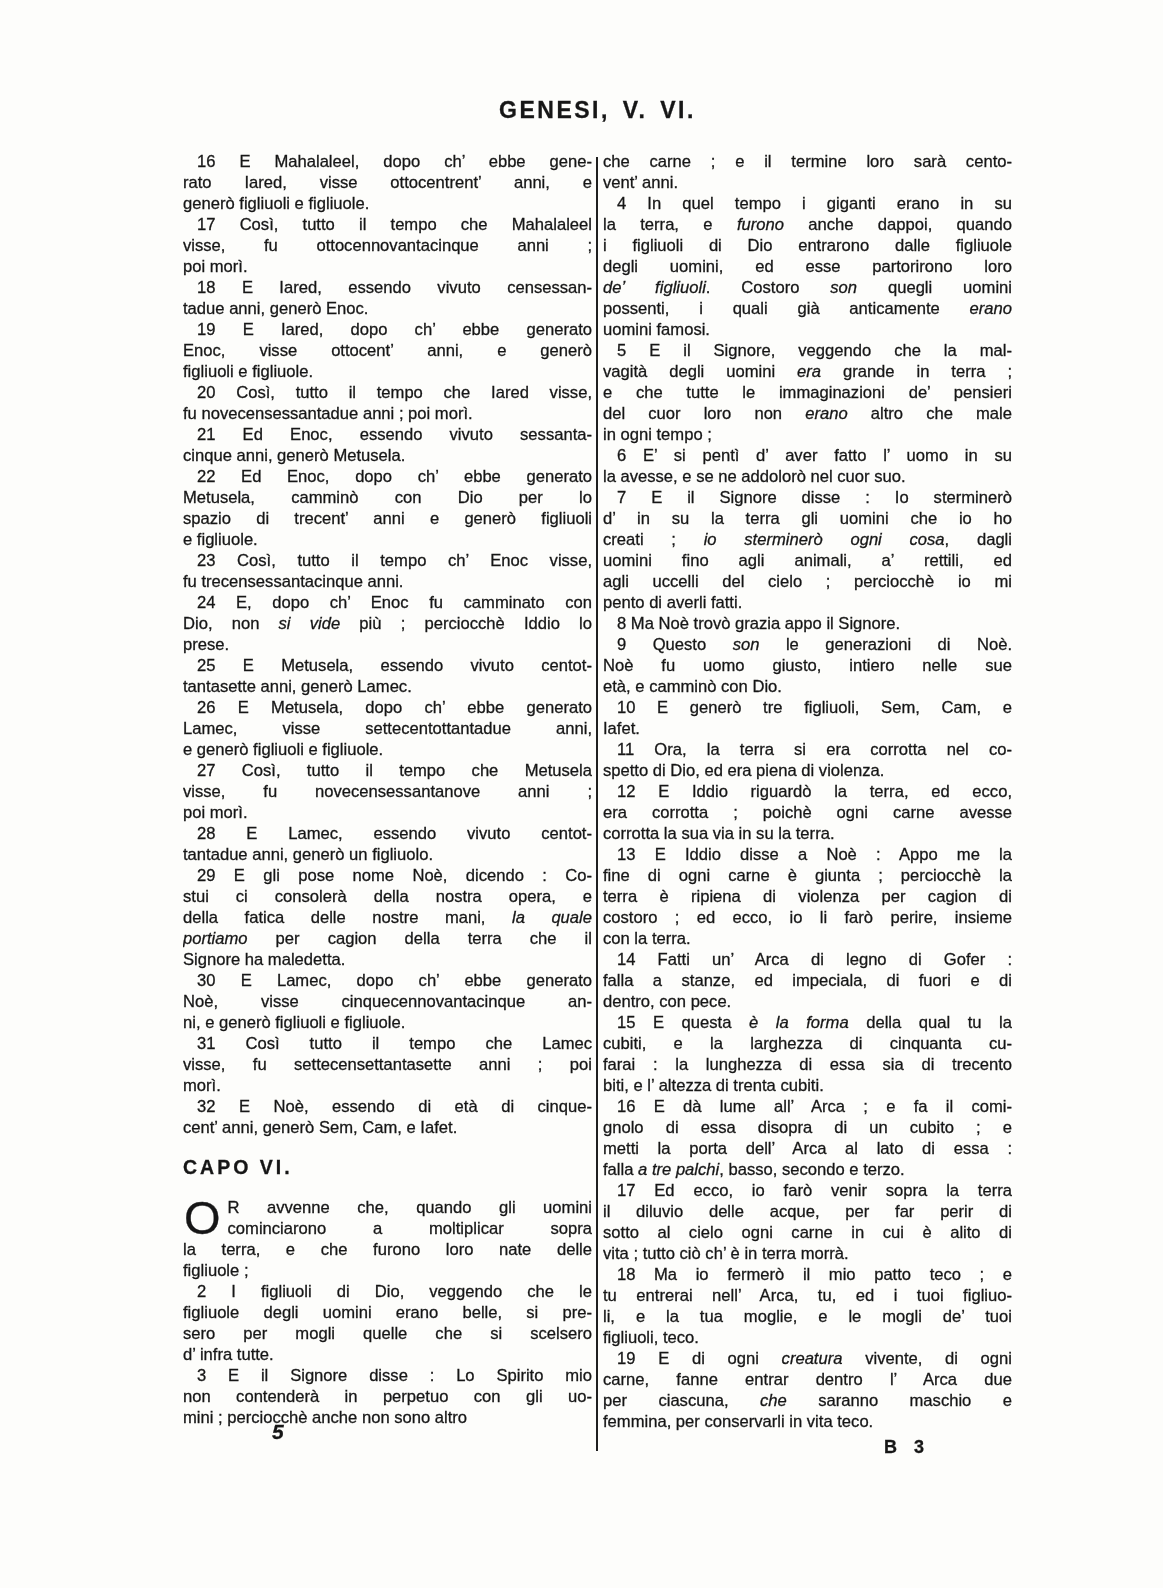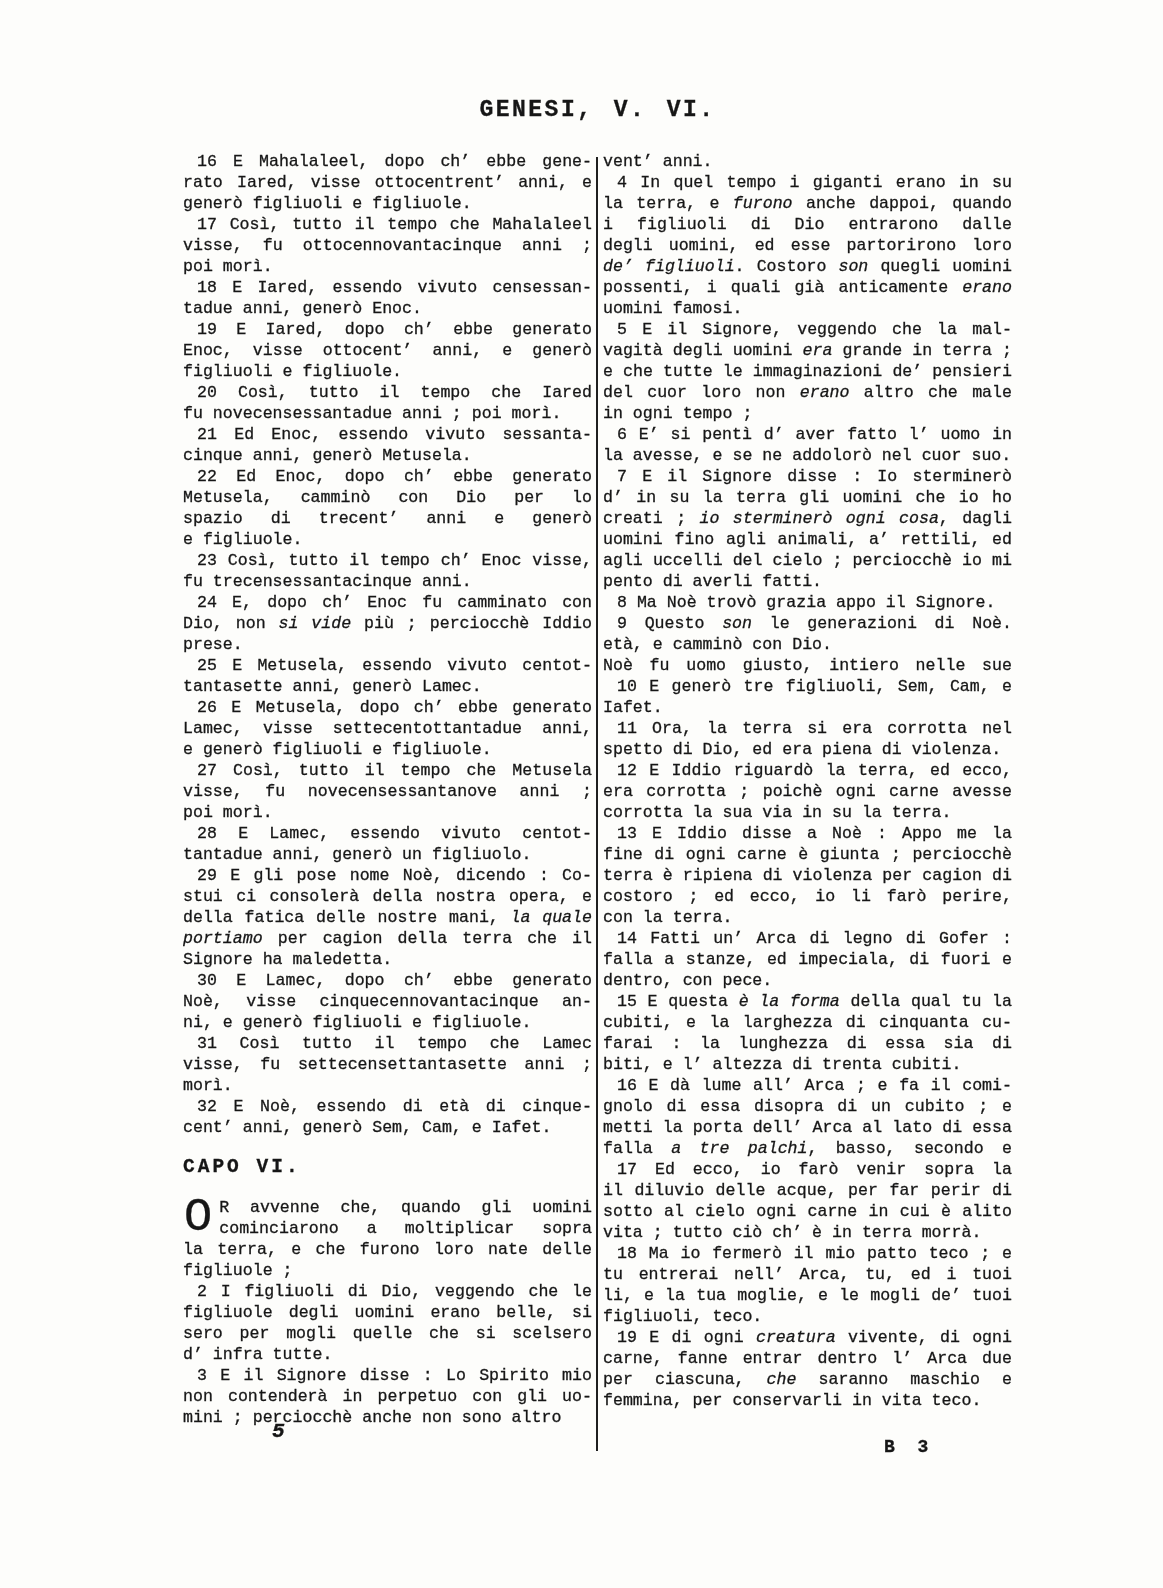--- a/index.html
+++ b/index.html
@@ -1,20 +1,20 @@
 <!DOCTYPE html>
 <html><head>
 <meta charset="utf-8">
 <style>
   html,body { margin:0; padding:0; background:#ffffff; }
   .page {
     position:relative;
     width:1163px; height:1588px;
     background:#fdfdfb;
-    font-family:Liberation Mono, monospace;
+    font-family:Liberation Sans, sans-serif;
     color:#161616;
     overflow:hidden;
     -webkit-text-stroke:0.3px #1a1a1a;
   }
   .running-head {
     position:absolute; left:183px; top:97px; width:829px;
     text-align:center; font-weight:bold;
     font-size:23px; letter-spacing:2.5px; word-spacing:4px;
   }
   .col { position:absolute; top:151px; width:409px; font-size:16.6px; }
@@ -117,20 +117,21 @@
       <div class="line ind">2 I figliuoli di Dio, veggendo che le</div>
       <div class="line">figliuole degli uomini erano belle, si pre-</div>
       <div class="line">sero per mogli quelle che si scelsero</div>
       <div class="line end">d’ infra tutte.</div>
       <div class="line ind">3 E il Signore disse : Lo Spirito mio</div>
       <div class="line">non contenderà in perpetuo con gli uo-</div>
       <div class="line end">mini ; perciocchè anche non sono altro</div>
     </div>
   <div class="divider"></div>
   <div class="col col-right">
+      <div class="line">che carne ; e il termine loro sarà cento-</div>
       <div class="line end">vent’ anni.</div>
       <div class="line ind">4 In quel tempo i giganti erano in su</div>
       <div class="line">la terra, e <i>furono</i> anche dappoi, quando</div>
       <div class="line">i figliuoli di Dio entrarono dalle figliuole</div>
       <div class="line">degli uomini, ed esse partorirono loro</div>
       <div class="line"><i>de’ figliuoli</i>. Costoro <i>son</i> quegli uomini</div>
       <div class="line">possenti, i quali già anticamente <i>erano</i></div>
       <div class="line end">uomini famosi.</div>
       <div class="line ind">5 E il Signore, veggendo che la mal-</div>
       <div class="line">vagità degli uomini <i>era</i> grande in terra ;</div>
@@ -140,22 +141,22 @@
       <div class="line ind">6 E’ si pentì d’ aver fatto l’ uomo in su</div>
       <div class="line end">la avesse, e se ne addolorò nel cuor suo.</div>
       <div class="line ind">7 E il Signore disse : Io sterminerò</div>
       <div class="line">d’ in su la terra gli uomini che io ho</div>
       <div class="line">creati ; <i>io sterminerò ogni cosa</i>, dagli</div>
       <div class="line">uomini fino agli animali, a’ rettili, ed</div>
       <div class="line">agli uccelli del cielo ; perciocchè io mi</div>
       <div class="line end">pento di averli fatti.</div>
       <div class="line end ind">8 Ma Noè trovò grazia appo il Signore.</div>
       <div class="line ind">9 Questo <i>son</i> le generazioni di Noè.</div>
+      <div class="line">Noè fu uomo giusto, intiero nelle sue</div>
       <div class="line end">età, e camminò con Dio.</div>
-      <div class="line">Noè fu uomo giusto, intiero nelle sue</div>
       <div class="line ind">10 E generò tre figliuoli, Sem, Cam, e</div>
       <div class="line end">Iafet.</div>
       <div class="line ind">11 Ora, la terra si era corrotta nel co-</div>
       <div class="line end">spetto di Dio, ed era piena di violenza.</div>
       <div class="line ind">12 E Iddio riguardò la terra, ed ecco,</div>
       <div class="line">era corrotta ; poichè ogni carne avesse</div>
       <div class="line end">corrotta la sua via in su la terra.</div>
       <div class="line ind">13 E Iddio disse a Noè : Appo me la</div>
       <div class="line">fine di ogni carne è giunta ; perciocchè la</div>
       <div class="line">terra è ripiena di violenza per cagion di</div>

